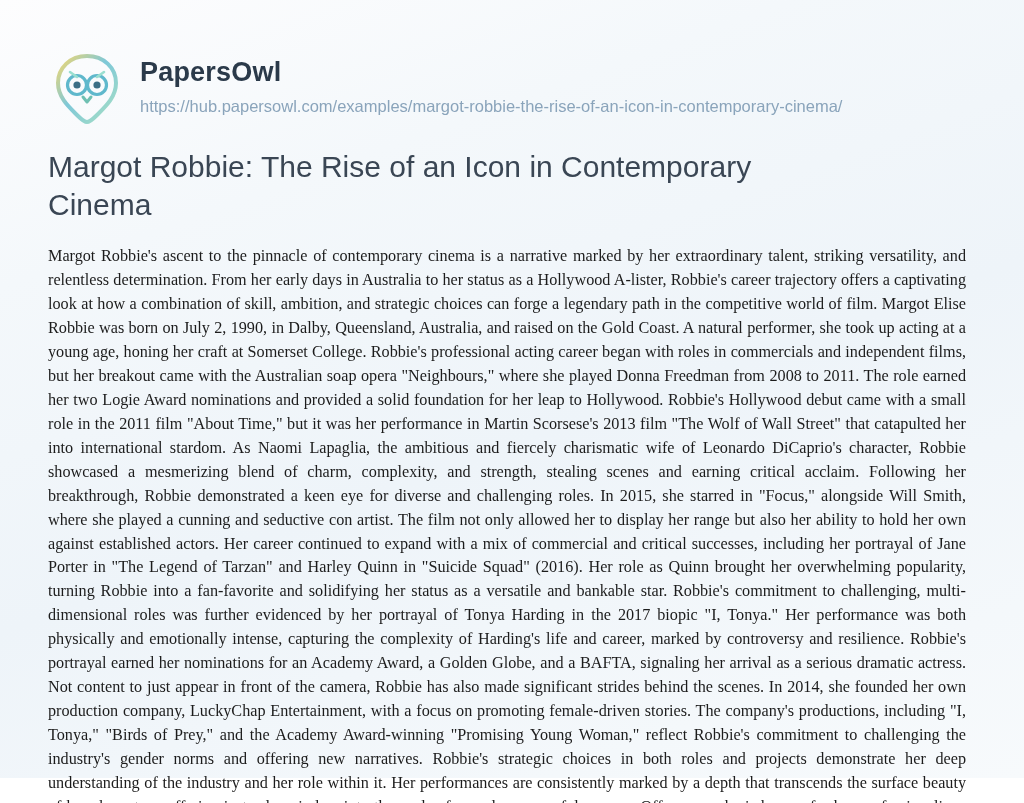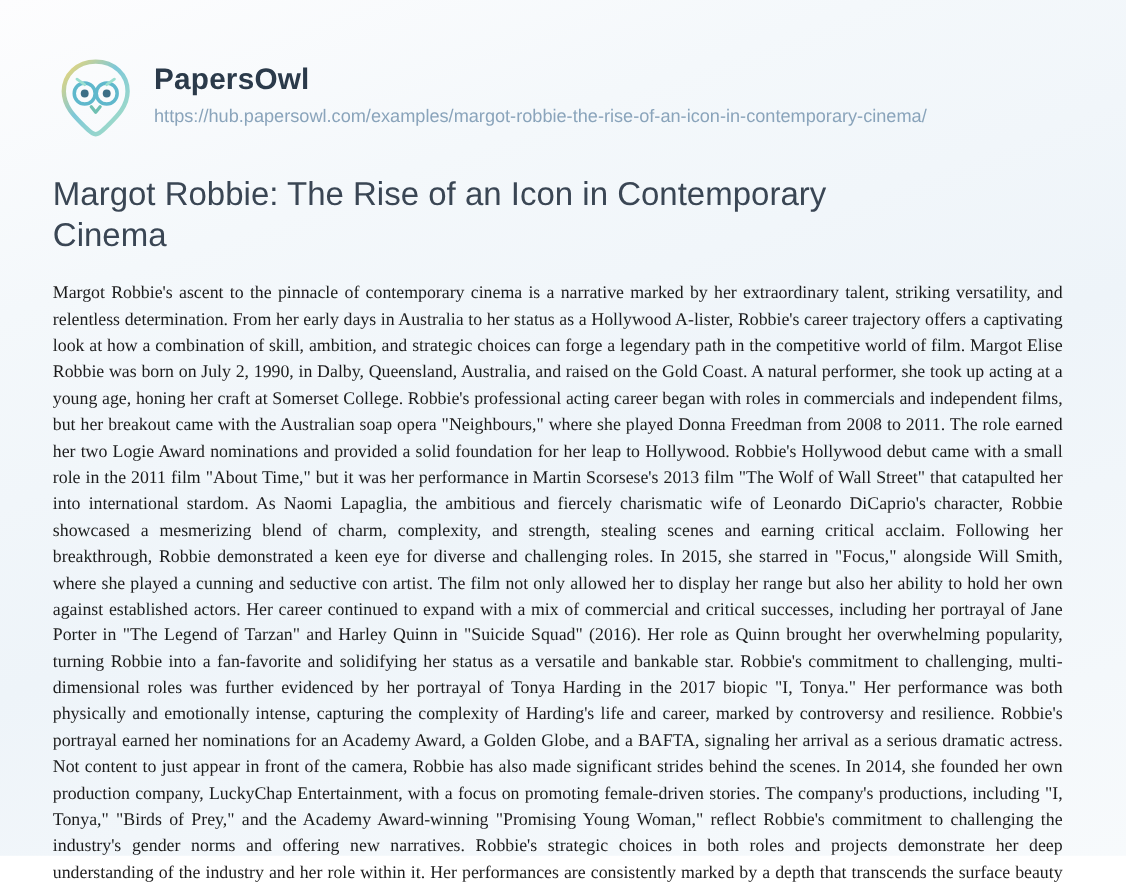--- a/index.html
+++ b/index.html
@@ -55,21 +55,21 @@
     font-size: 16.5px;
     color: #8aa4bb;
     line-height: 1.45;
     max-width: 810px;
     word-break: break-word;
     font-family: "Liberation Sans", sans-serif;
     text-align: center;
   }
   
   .doc-title {
-    margin-top: 32px;
+    margin-top: 22px;
     padding-left: 4px;
     font-size: 30px;
     line-height: 1.28;
     color: #3a4654;
     font-weight: normal;
     max-width: 760px;
     font-family: "Liberation Sans", sans-serif;
   }
   
   .doc-body {

